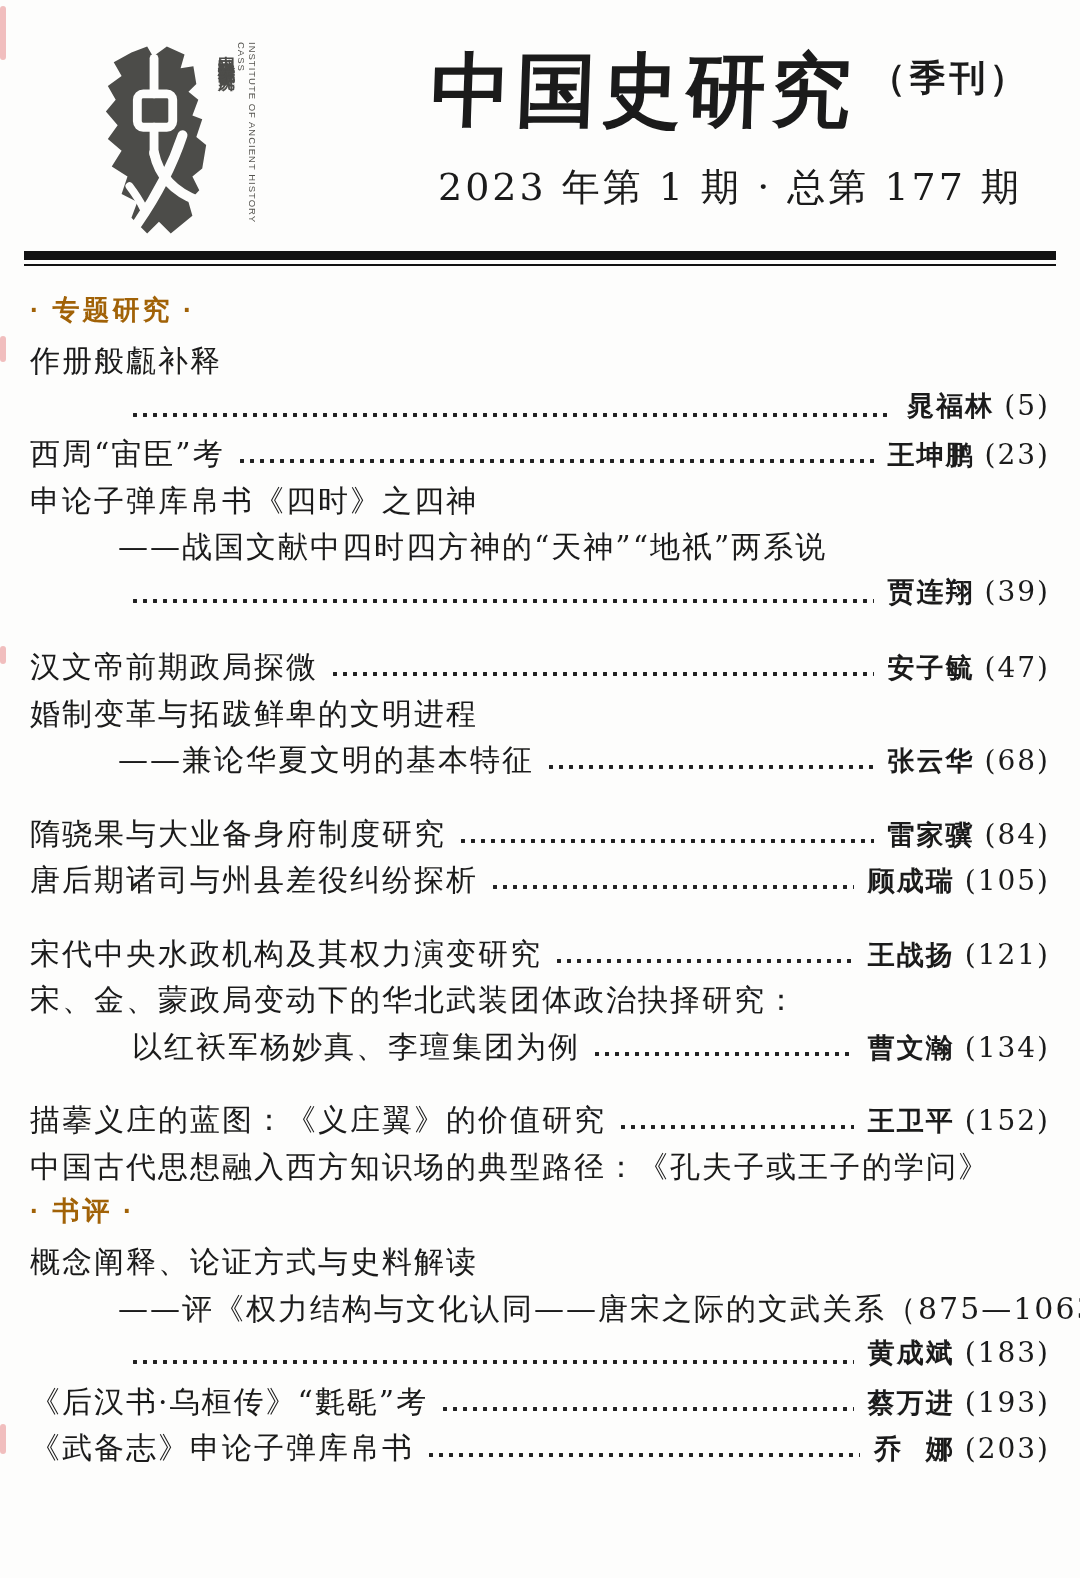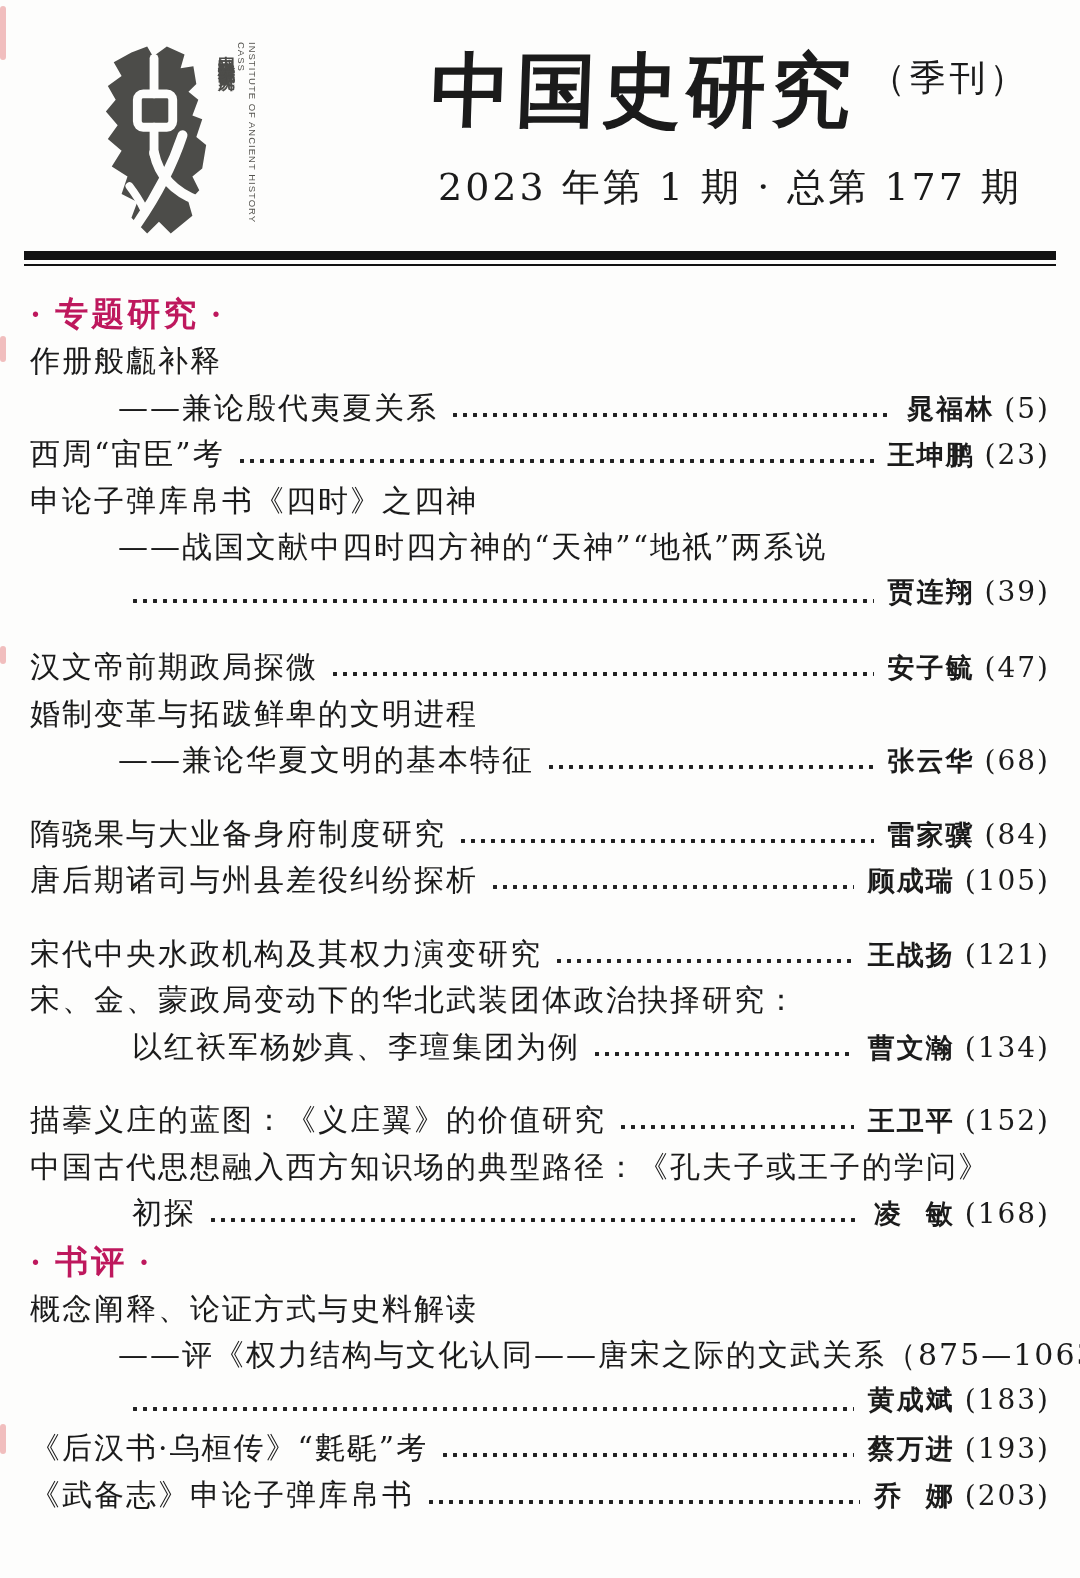--- a/index.html
+++ b/index.html
@@ -23,31 +23,31 @@
     height:190px; margin-left:1px;
     font-family:"Liberation Sans","DejaVu Sans",sans-serif;
   }
   .title-block{position:absolute; left:420px; top:46px; width:620px; text-align:center;}
   .title-row{display:flex; justify-content:center; align-items:center; gap:14px;}
   .journal-title{
     font-size:80px; font-weight:700; letter-spacing:5px; line-height:1.1;
     font-family:"DejaVu Serif","Liberation Serif",serif;
     transform:skewX(-2deg);
   }
-  .quarterly{font-size:36px; letter-spacing:4px; transform:translateY(-12px); font-weight:400;}
+  .quarterly{font-size:36px; letter-spacing:4px; transform:translateY(-12px); font-weight:700;}
   .issue-line{font-size:38px; letter-spacing:3px; margin-top:28px; white-space:nowrap;}
   .rule-thick{position:absolute; left:24px; width:1032px; top:251px; height:9px; background:#121212;}
   .rule-thin {position:absolute; left:24px; width:1032px; top:264px; height:2px; background:#121212;}
   
   .toc{position:absolute; left:30px; top:292px; width:1020px;}
   .row{display:flex; align-items:baseline; height:46.5px; font-size:30px; white-space:nowrap;}
   .row.gap{margin-top:27px;}
   .row.section{
-    height:49px; font-size:33px; font-weight:700; letter-spacing:3px; color:#be185d;
-    font-family:Liberation Serif, serif;
+    height:49px; font-size:27px; font-weight:700; letter-spacing:3px; color:#a16207;
+    font-family:Liberation Sans, sans-serif;
   }
   .row.sub{padding-left:88px;}
   .row.cont{padding-left:102px;}
   .row.dotsline{padding-left:100px;}
   .t{letter-spacing:2px;}
   .dots{
     flex:1; min-width:24px; margin:0 14px 0 12px; height:8px; align-self:center;
     transform:translateY(4px);
     background-image:radial-gradient(circle,#222 2.1px,transparent 2.5px);
     background-size:10px 8px; background-repeat:repeat-x; background-position:0 50%;
@@ -98,21 +98,20 @@
 
   <div class="rule-thick"></div>
   <div class="rule-thin"></div>
 
   <div class="toc">
       <div class="row section">· 专题研究 ·</div>
       <div class="row title">
         <span class="t">作册般甗补释</span>
       </div>
       <div class="row sub">
-        <span class="t">——兼论殷代夷夏关系</span>
         <span class="dots"></span>
         <span class="author">晁福林</span>
         <span class="page-no">(5)</span>
       </div>
       <div class="row title">
         <span class="t">西周“宙臣”考</span>
         <span class="dots"></span>
         <span class="author">王坤鹏</span>
         <span class="page-no">(23)</span>
       </div>
@@ -171,26 +170,20 @@
       </div>
       <div class="row title gap">
         <span class="t">描摹义庄的蓝图：《义庄翼》的价值研究</span>
         <span class="dots"></span>
         <span class="author">王卫平</span>
         <span class="page-no">(152)</span>
       </div>
       <div class="row title">
         <span class="t">中国古代思想融入西方知识场的典型路径：《孔夫子或王子的学问》</span>
       </div>
-      <div class="row cont">
-        <span class="t">初探</span>
-        <span class="dots"></span>
-        <span class="author">凌  敏</span>
-        <span class="page-no">(168)</span>
-      </div>
       <div class="row section">· 书评 ·</div>
       <div class="row title">
         <span class="t">概念阐释、论证方式与史料解读</span>
       </div>
       <div class="row sub">
         <span class="t">——评《权力结构与文化认同——唐宋之际的文武关系（875—1063）》</span>
       </div>
       <div class="row dotsline">
         <span class="dots"></span>
         <span class="author">黄成斌</span>

